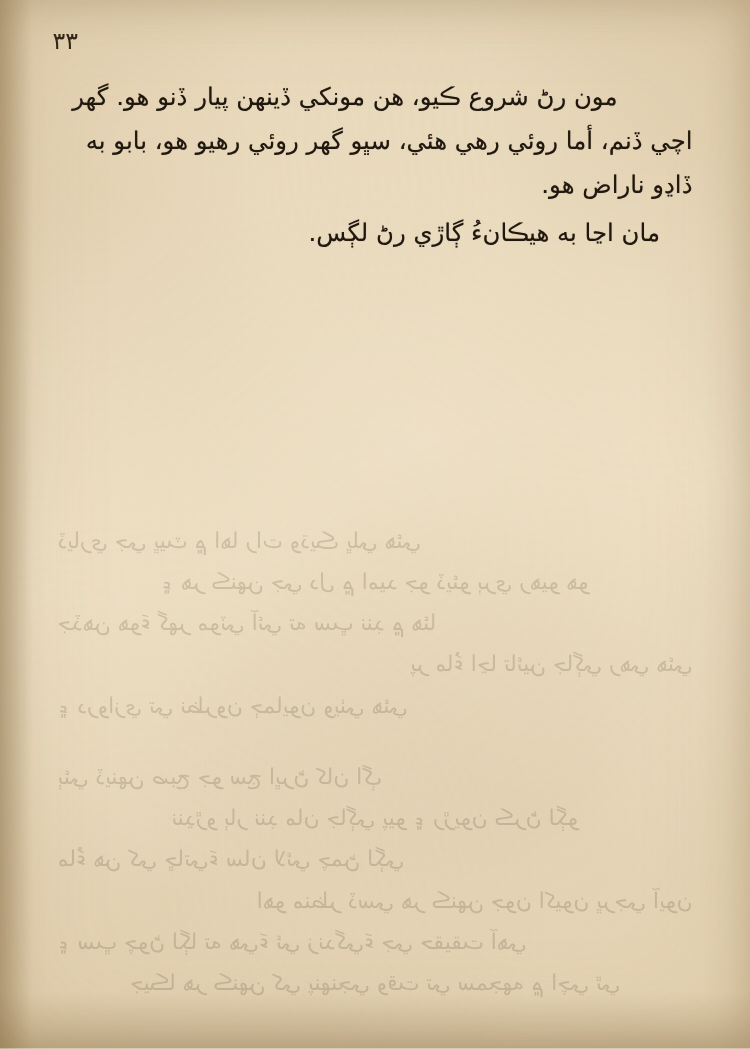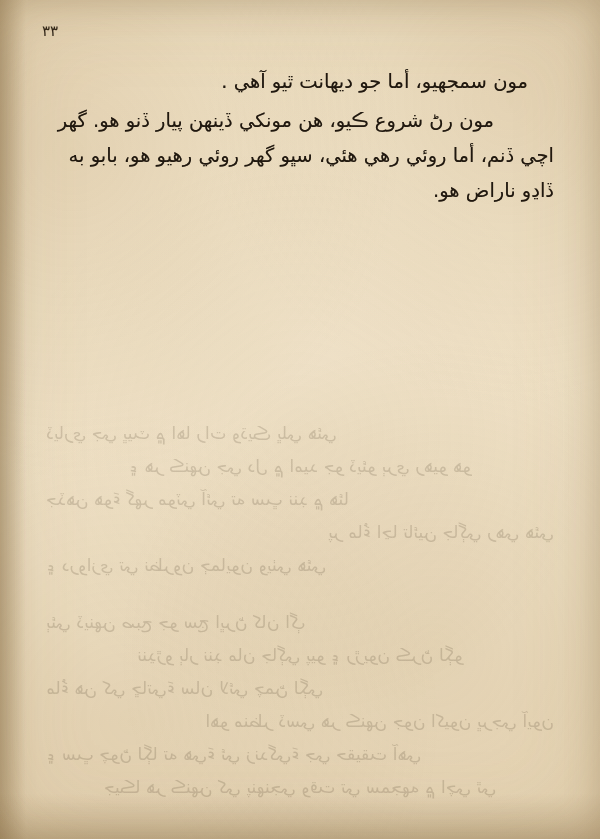--- a/index.html
+++ b/index.html
@@ -55,21 +55,21 @@
     background: linear-gradient(to top, rgba(120,92,50,0.22), rgba(120,92,50,0));
     pointer-events: none;
   }
 
   
   .page-number {
     position: absolute;
     top: 22px;
     left: 42px;
     font-family: "DejaVu Sans", sans-serif;
-    font-size: 15px;
+    font-size: 19px;
     color: #2c2216;
     letter-spacing: 1px;
     direction: rtl;
   }
 
   
   .text-block {
     position: absolute;
     top: 60px;
     right: 46px;
@@ -134,20 +134,20 @@
       <p class="st-right">ماءُ هن کي ڇاتيءَ سان لائي چمڻ لڳي</p>
       <p class="st-left">اهو منظر ڏسي هر ڪنهن جون اکيون ڀرجي آيون</p>
       <p class="st-right">۽ سڀ چوڻ لڳا ته هيءَ ئي زندگيءَ جي حقيقت آهي</p>
       <p class="st-center">جيڪا هر ڪنهن کي پنهنجي وقت تي سمجهه ۾ اچي ٿي</p>
     </div>
   </div>
 
   <div class="page-number">٣٣</div>
 
   <div class="text-block">
-    <p class="para first">مون سمجهيو، أما جو ديهانت ٿيو آهي .</p>
     <p class="para indent-strong">مون رڻ شروع ڪيو، هن مونکي ڏينهن پيار ڏنو هو. گهر اچي ڏنم، أما روئي رهي هئي، سڀو گهر روئي رهيو هو، بابو به ڏاڍو ناراض هو.</p>
+    <p class="para">مان اڃا به هيڪانءُ ڳاڙي رڻ لڳس.</p>
   </div>
 
   <div class="left-gutter"></div>
   <div class="bottom-shade"></div>
   <div class="edge-shade"></div>
 </div>
 
 </body></html>

